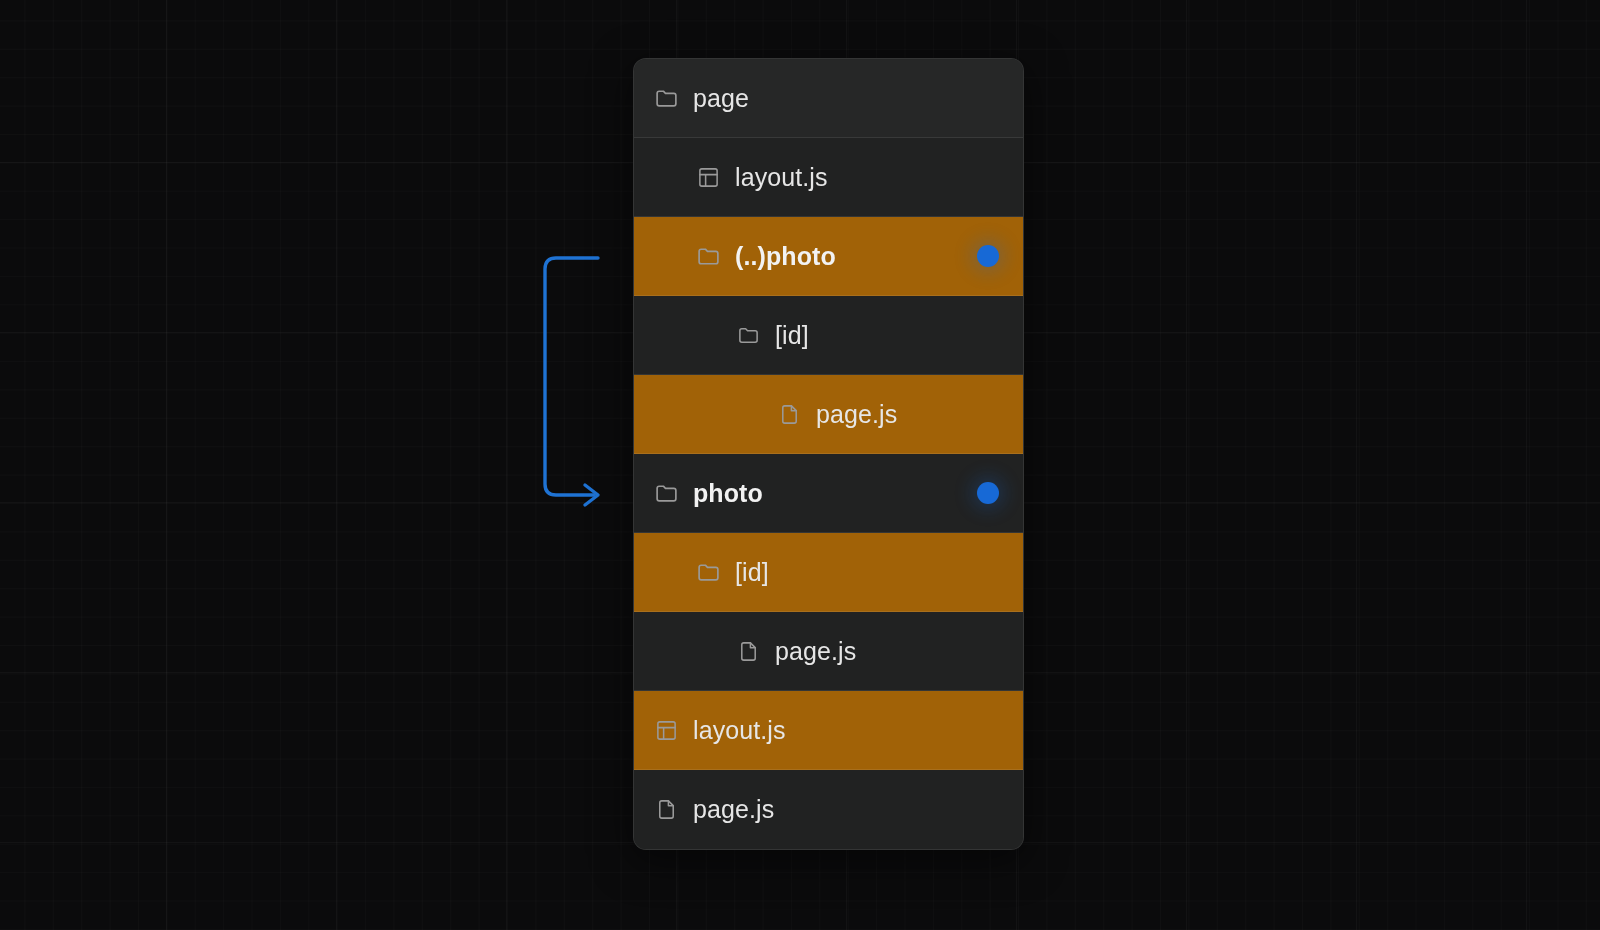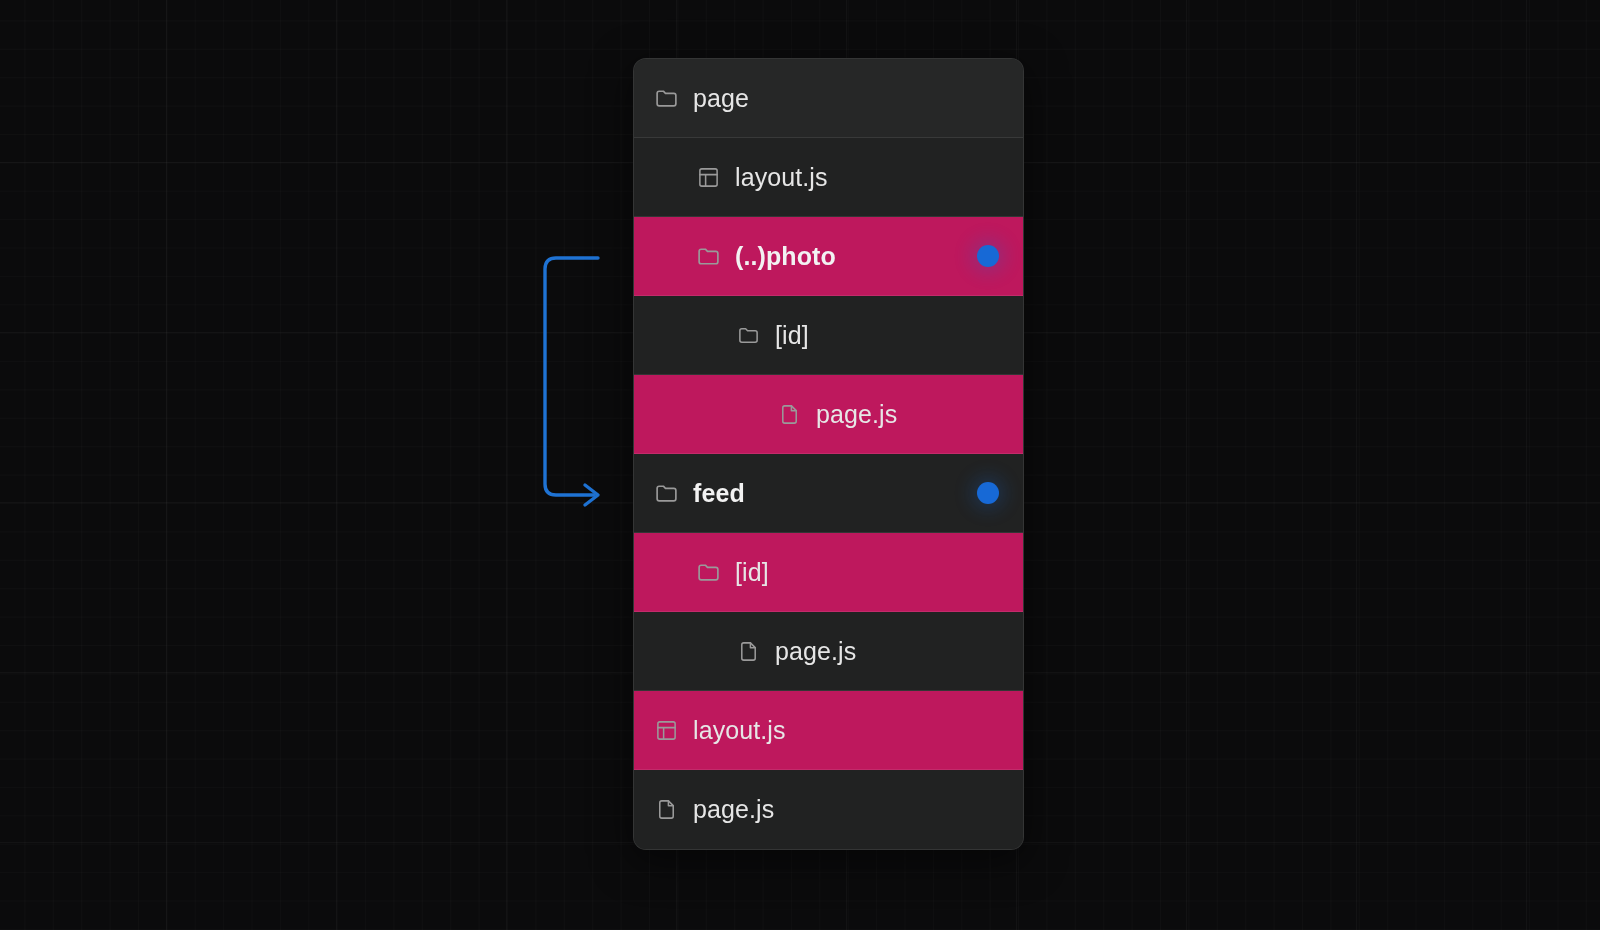--- a/index.html
+++ b/index.html
@@ -48,21 +48,21 @@
     box-shadow:0 10px 40px rgba(0,0,0,0.55);
   }
   .tree-row {
     position:relative;
     display:flex;
     align-items:center;
     height:79px;
     padding-left:20px;
     padding-right:16px;
     border-bottom:1px solid rgba(255,255,255,0.085);
-    background:#be185d;
+    background:#a16207;
   }
   .tree-row:last-child { border-bottom:none; }
   .tree-row.alt  { background:#212222; }
   .tree-row.head { background:#262727; }
 
   .row-icon {
     flex:0 0 auto;
     width:25px; height:25px;
     display:flex; align-items:center; justify-content:center;
     color:#9a9a9a;
@@ -152,21 +152,21 @@
       </span>
       <span class="row-label">page.js</span>
     </div>
 
     <div class="tree-row alt depth-0">
       <span class="row-icon">
         <svg width="25" height="25" viewBox="0 0 24 24" fill="none" stroke="currentColor" stroke-width="1.6" stroke-linecap="round" stroke-linejoin="round">
             <path d="M3 7a2 2 0 0 1 2-2h4l2 2h8a2 2 0 0 1 2 2v8a2 2 0 0 1-2 2H5a2 2 0 0 1-2-2z"></path>
           </svg>
       </span>
-      <span class="row-label bold">feed</span>
+      <span class="row-label bold">photo</span>
       <span class="row-marker"></span>
     </div>
 
     <div class="tree-row depth-1">
       <span class="row-icon">
         <svg width="25" height="25" viewBox="0 0 24 24" fill="none" stroke="currentColor" stroke-width="1.6" stroke-linecap="round" stroke-linejoin="round">
             <path d="M3 7a2 2 0 0 1 2-2h4l2 2h8a2 2 0 0 1 2 2v8a2 2 0 0 1-2 2H5a2 2 0 0 1-2-2z"></path>
           </svg>
       </span>
       <span class="row-label">[id]</span>

